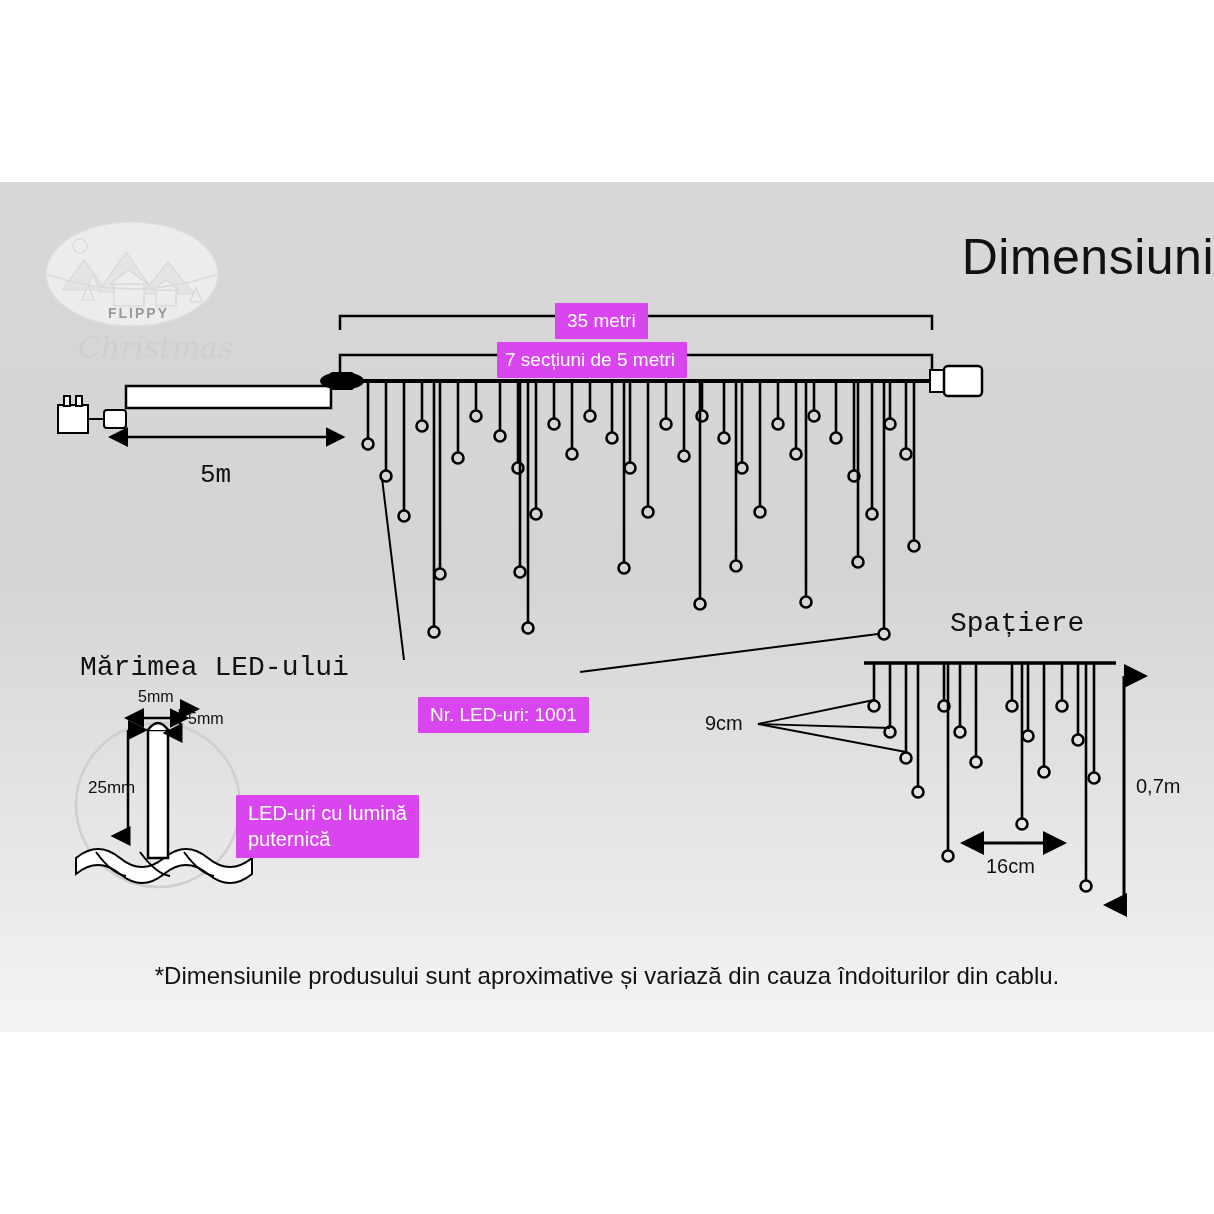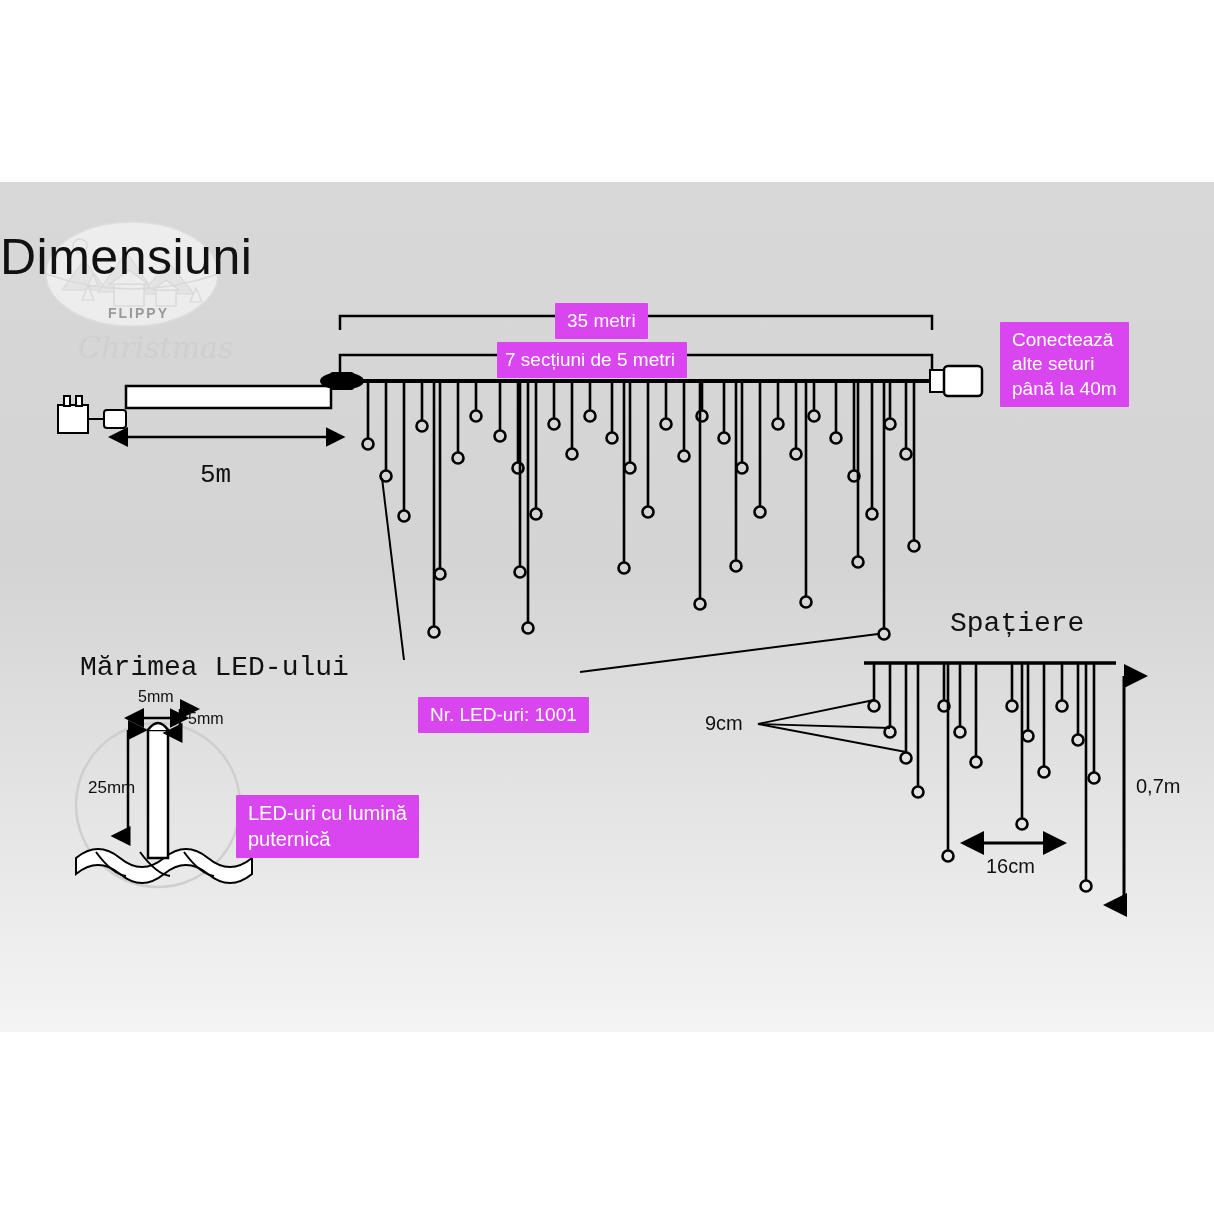--- a/index.html
+++ b/index.html
@@ -14,21 +14,21 @@
   }
   
   .panel{
     position:absolute;
     left:0;top:182px;width:1214px;height:850px;
     background:linear-gradient(180deg,#d8d8d8 0%, #d4d4d4 45%, #e8e8e8 80%, #f4f4f4 100%);
   }
   .title{
     position:absolute;
     left:0;top:228px;width:1214px;
-    text-align:left;
+    text-align:right;
     font-size:50px;
     color:#111;
     letter-spacing:.5px;
   }
   
   .chip{
     position:absolute;
     background:#d946ef;color:#fff;
     font-size:19px;
     padding:6px 12px;
@@ -287,31 +287,29 @@
     <line x1="144" y1="718" x2="172" y2="718" stroke="#000" stroke-width="2.5" marker-start="url(#arrL)" marker-end="url(#arrR)"></line>
 
     <line x1="180" y1="709" x2="180" y2="733" stroke="#000" stroke-width="2.5" marker-start="url(#arrU)" marker-end="url(#arrD)"></line>
 
     <line x1="128" y1="730" x2="128" y2="836" stroke="#000" stroke-width="2.5" marker-start="url(#arrU)" marker-end="url(#arrD)"></line>
   </svg>
 
   <div class="chip center" style="left:555px;top:303px;">35 metri</div>
   <div class="chip center" style="left:497px;top:342px;padding-left:8px;">7 secțiuni de 5 metri</div>
   <div class="lbl-lg" style="left:200px;top:460px;">5m</div>
-  <div class="chip" style="left:1000px;top:322px;">Conectează
-alte seturi
-până la 40m</div>
   <div class="chip" style="left:418px;top:649px;margin-top:48px;">Nr. LED-uri: 1001</div>
 
   <div class="lbl-lg" style="left:80px;top:652px;font-size:28px;">Mărimea LED-ului</div>
   <div class="lbl-sm" style="left:138px;top:688px;">5mm</div>
   <div class="lbl-sm" style="left:188px;top:710px;">5mm</div>
   <div class="lbl-sm" style="left:88px;top:778px;font-size:17px;">25mm</div>
   <div class="chip" style="left:236px;top:795px;font-size:20px;">LED-uri cu lumină
 puternică</div>
 
   <div class="lbl-lg" style="left:950px;top:608px;font-size:28px;">Spațiere</div>
   <div class="lbl-md" style="left:705px;top:712px;">9cm</div>
   <div class="lbl-md" style="left:986px;top:855px;">16cm</div>
   <div class="lbl-md" style="left:1136px;top:775px;">0,7m</div>
 
+  <div class="footnote">*Dimensiunile produsului sunt aproximative și variază din cauza îndoiturilor din cablu.</div>
 
 </div>
 
 </body></html>

